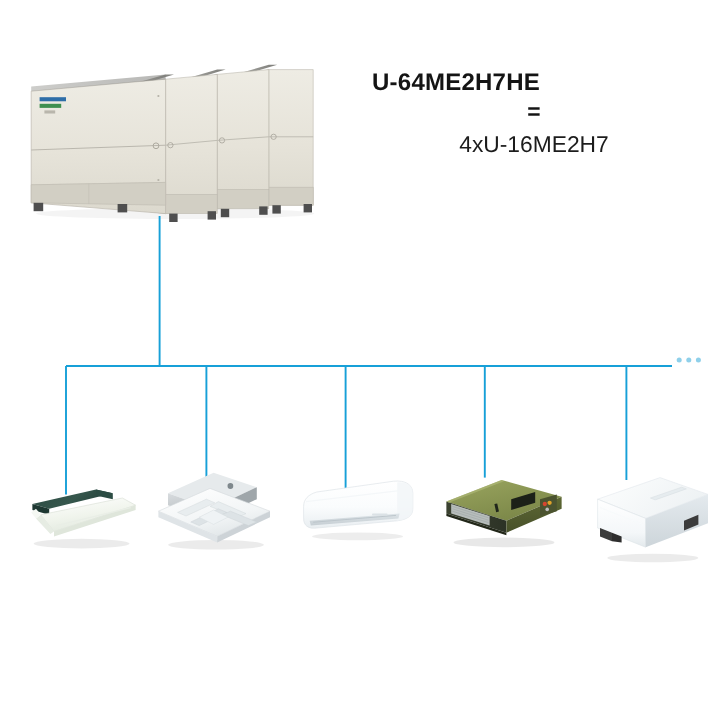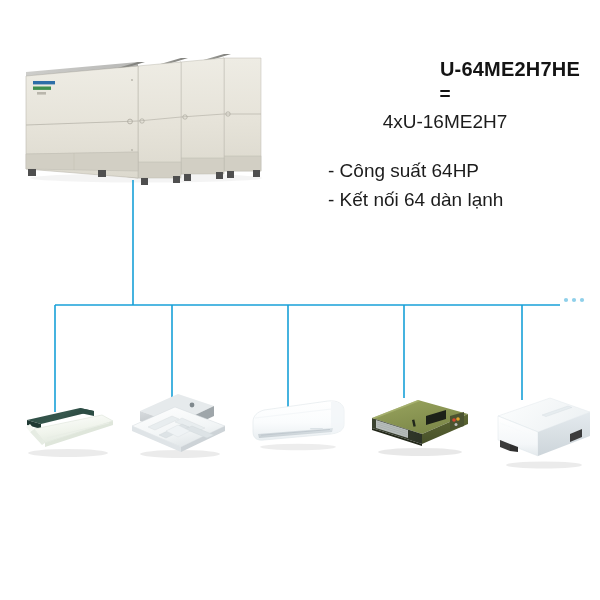--- a/index.html
+++ b/index.html
@@ -33,21 +33,21 @@
   
   #spec-panel {
     position: absolute;
     left: 310px;
     top: 58px;
     width: 270px;
   }
   #spec-title {
     font-size: 20px;
     font-weight: bold;
-    text-align: right;
+    text-align: left;
     letter-spacing: 0.2px;
     color: #141414;
     line-height: 1.1;
   }
   #spec-equals {
     font-size: 19px;
     font-weight: bold;
     text-align: center;
     color: #141414;
     line-height: 1.15;
@@ -185,24 +185,20 @@
 
       <rect x="209" y="143" width="7" height="7" fill="#4f4f4f"></rect>
       <rect x="235" y="142" width="7" height="7" fill="#4f4f4f"></rect>
     </svg>
   </div>
 
   <div id="spec-panel">
     <div id="spec-title">U-64ME2H7HE</div>
     <div id="spec-equals">=</div>
     <div id="spec-sum">4xU-16ME2H7</div>
-    <div id="spec-bullets">
-      <div class="spec-bullet">- Công suất 64HP</div>
-      <div class="spec-bullet">- Kết nối 64 dàn lạnh</div>
-    </div>
   </div>
 
   <svg id="wiring" viewBox="0 0 600 600">
     <g stroke="#17a0d8" stroke-width="1.6" fill="none" stroke-linecap="butt">
 
       <line x1="133" y1="180" x2="133" y2="305"></line>
 
       <line x1="55" y1="305" x2="560" y2="305"></line>
 
       <line x1="55" y1="305" x2="55" y2="412"></line>

